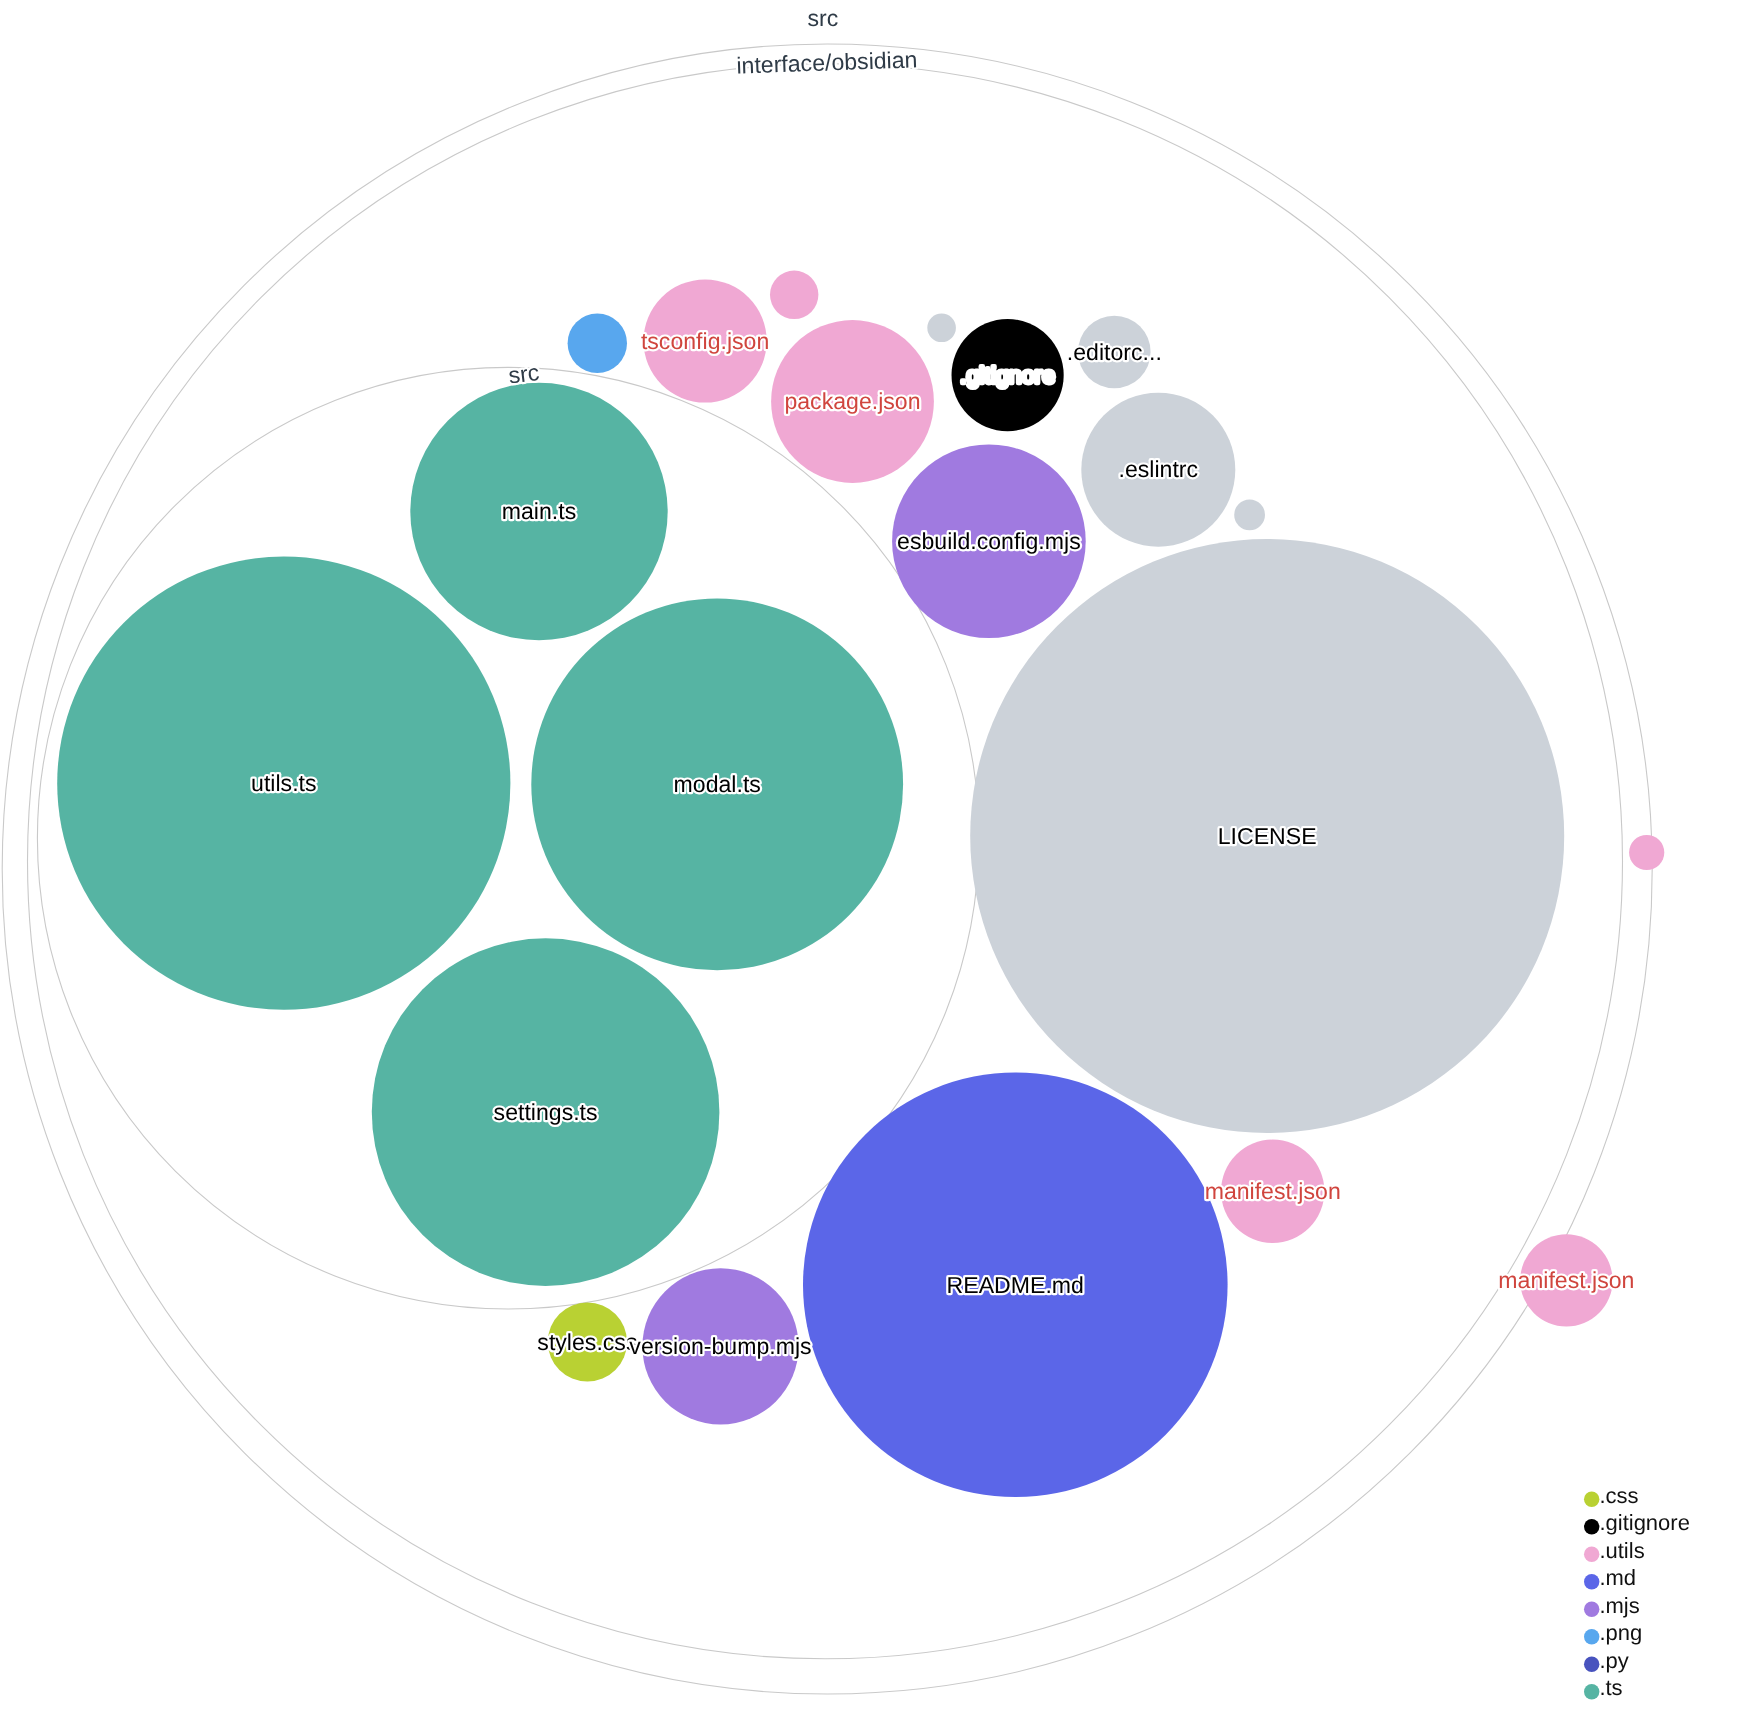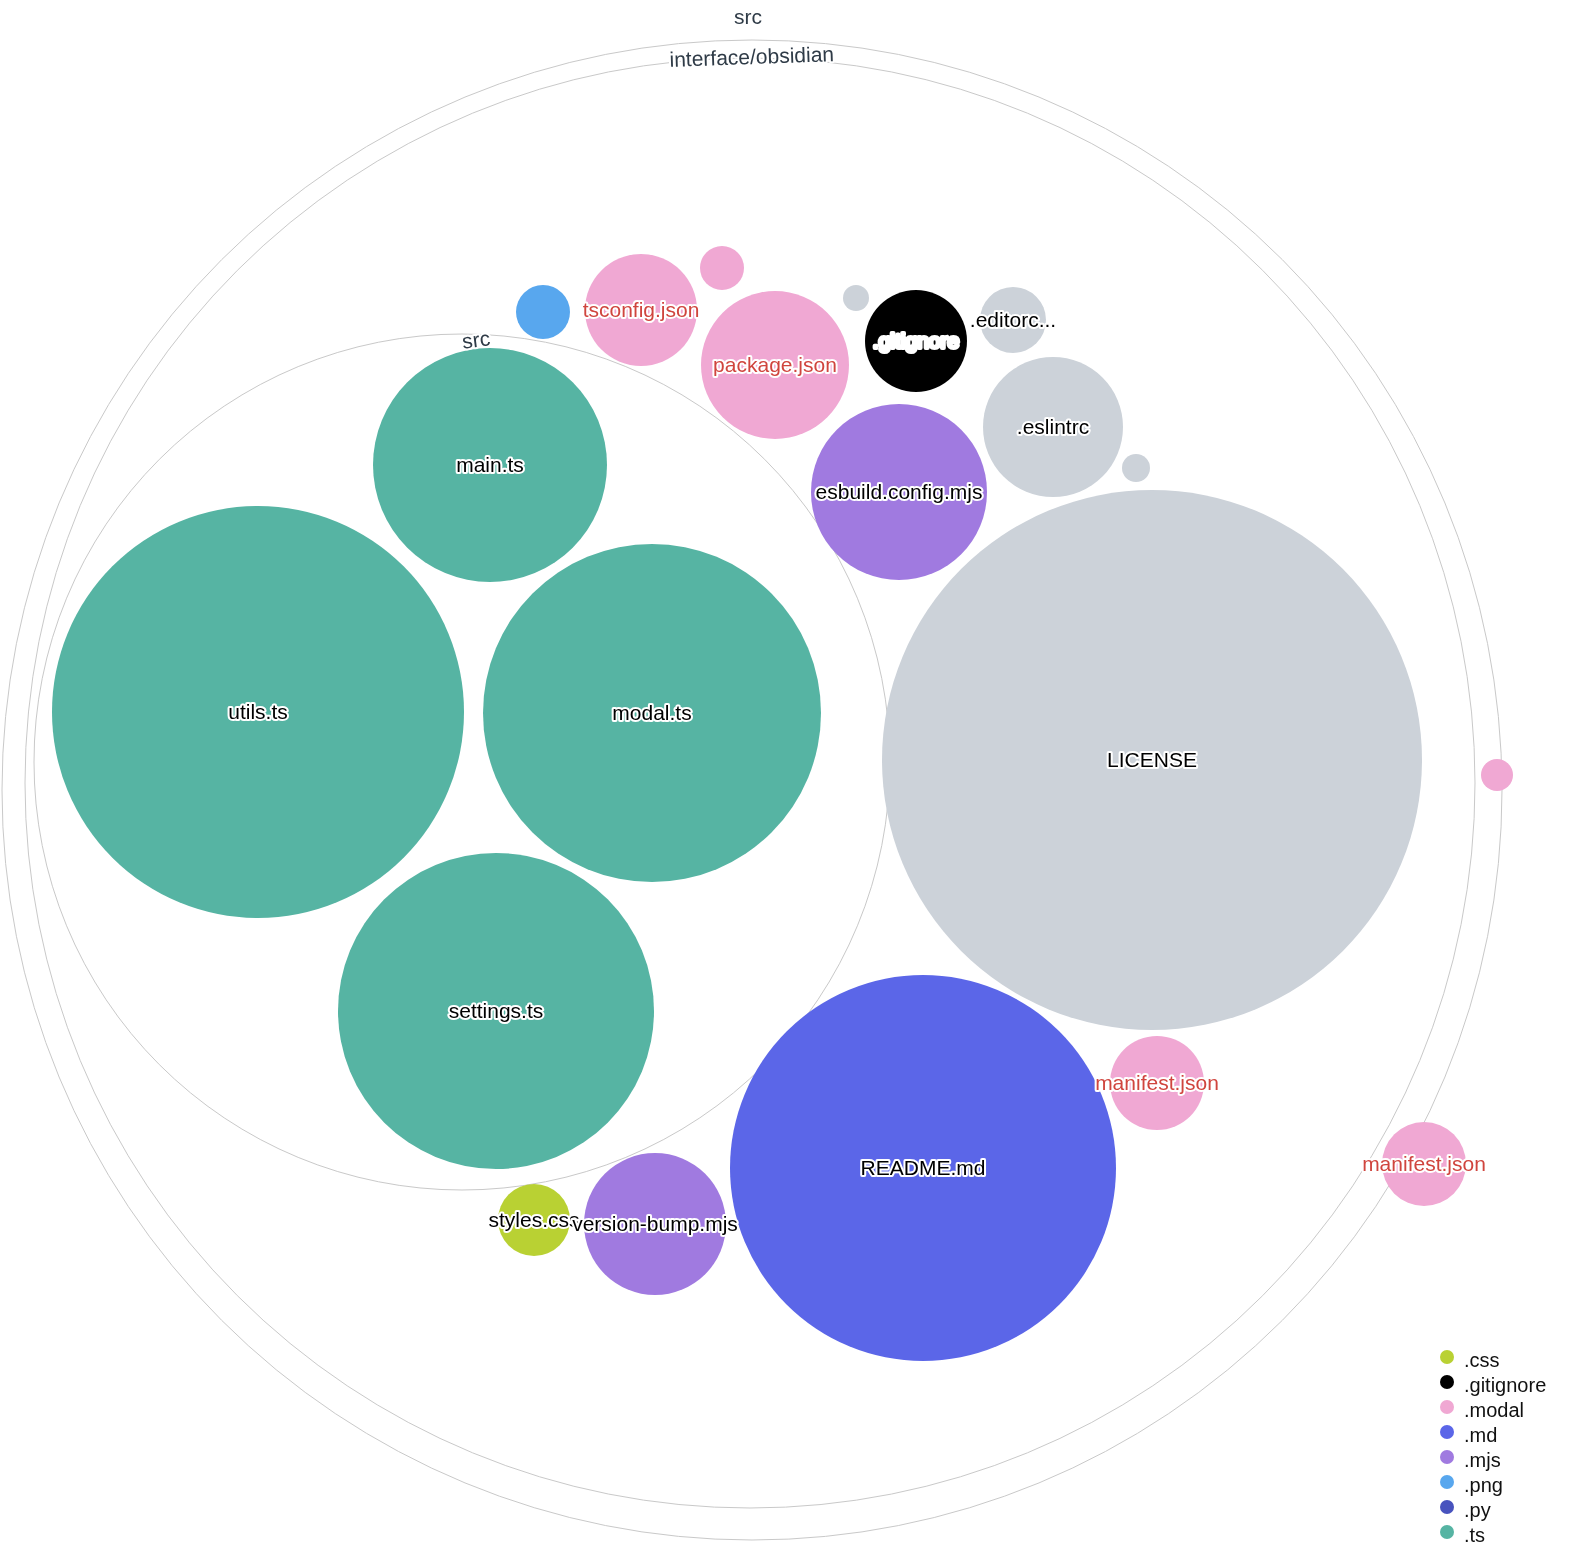--- a/index.html
+++ b/index.html
@@ -14,21 +14,21 @@
   svg text{
     font-family:"Liberation Sans", sans-serif;
     font-size:21px;
   }
   .legend{
     position:absolute;
     left:1440px;top:1350px;
     display:flex;flex-direction:column;gap:5px;
     font-size:20px;color:#111;
   }
-  .legend-row{display:flex;align-items:flex-start;gap:10px;line-height:1;}
+  .legend-row{display:flex;align-items:flex-end;gap:0;line-height:1;}
   .legend-dot{width:14px;height:14px;border-radius:50%;flex:0 0 auto;display:inline-block;}
 </style>
 </head>
 <body>
 
 <div class="stage">
   <svg id="bubble-svg" width="1592" height="1566" viewBox="0 0 1592 1566">
       <circle cx="752" cy="790" r="750" fill="none" stroke="#c9c9c9" stroke-width="1"></circle>
       <circle cx="750" cy="783" r="725" fill="none" stroke="#c9c9c9" stroke-width="1"></circle>
       <circle cx="462" cy="762" r="428" fill="none" stroke="#c9c9c9" stroke-width="1"></circle>
@@ -77,21 +77,21 @@
       <div class="legend-row">
         <span class="legend-dot" style="background: rgb(185, 209, 51);"></span>
         <span>.css</span>
       </div>
       <div class="legend-row">
         <span class="legend-dot" style="background: rgb(0, 0, 0);"></span>
         <span>.gitignore</span>
       </div>
       <div class="legend-row">
         <span class="legend-dot" style="background: rgb(240, 168, 211);"></span>
-        <span>.modal</span>
+        <span>.utils</span>
       </div>
       <div class="legend-row">
         <span class="legend-dot" style="background: rgb(91, 102, 232);"></span>
         <span>.md</span>
       </div>
       <div class="legend-row">
         <span class="legend-dot" style="background: rgb(160, 122, 224);"></span>
         <span>.mjs</span>
       </div>
       <div class="legend-row">

